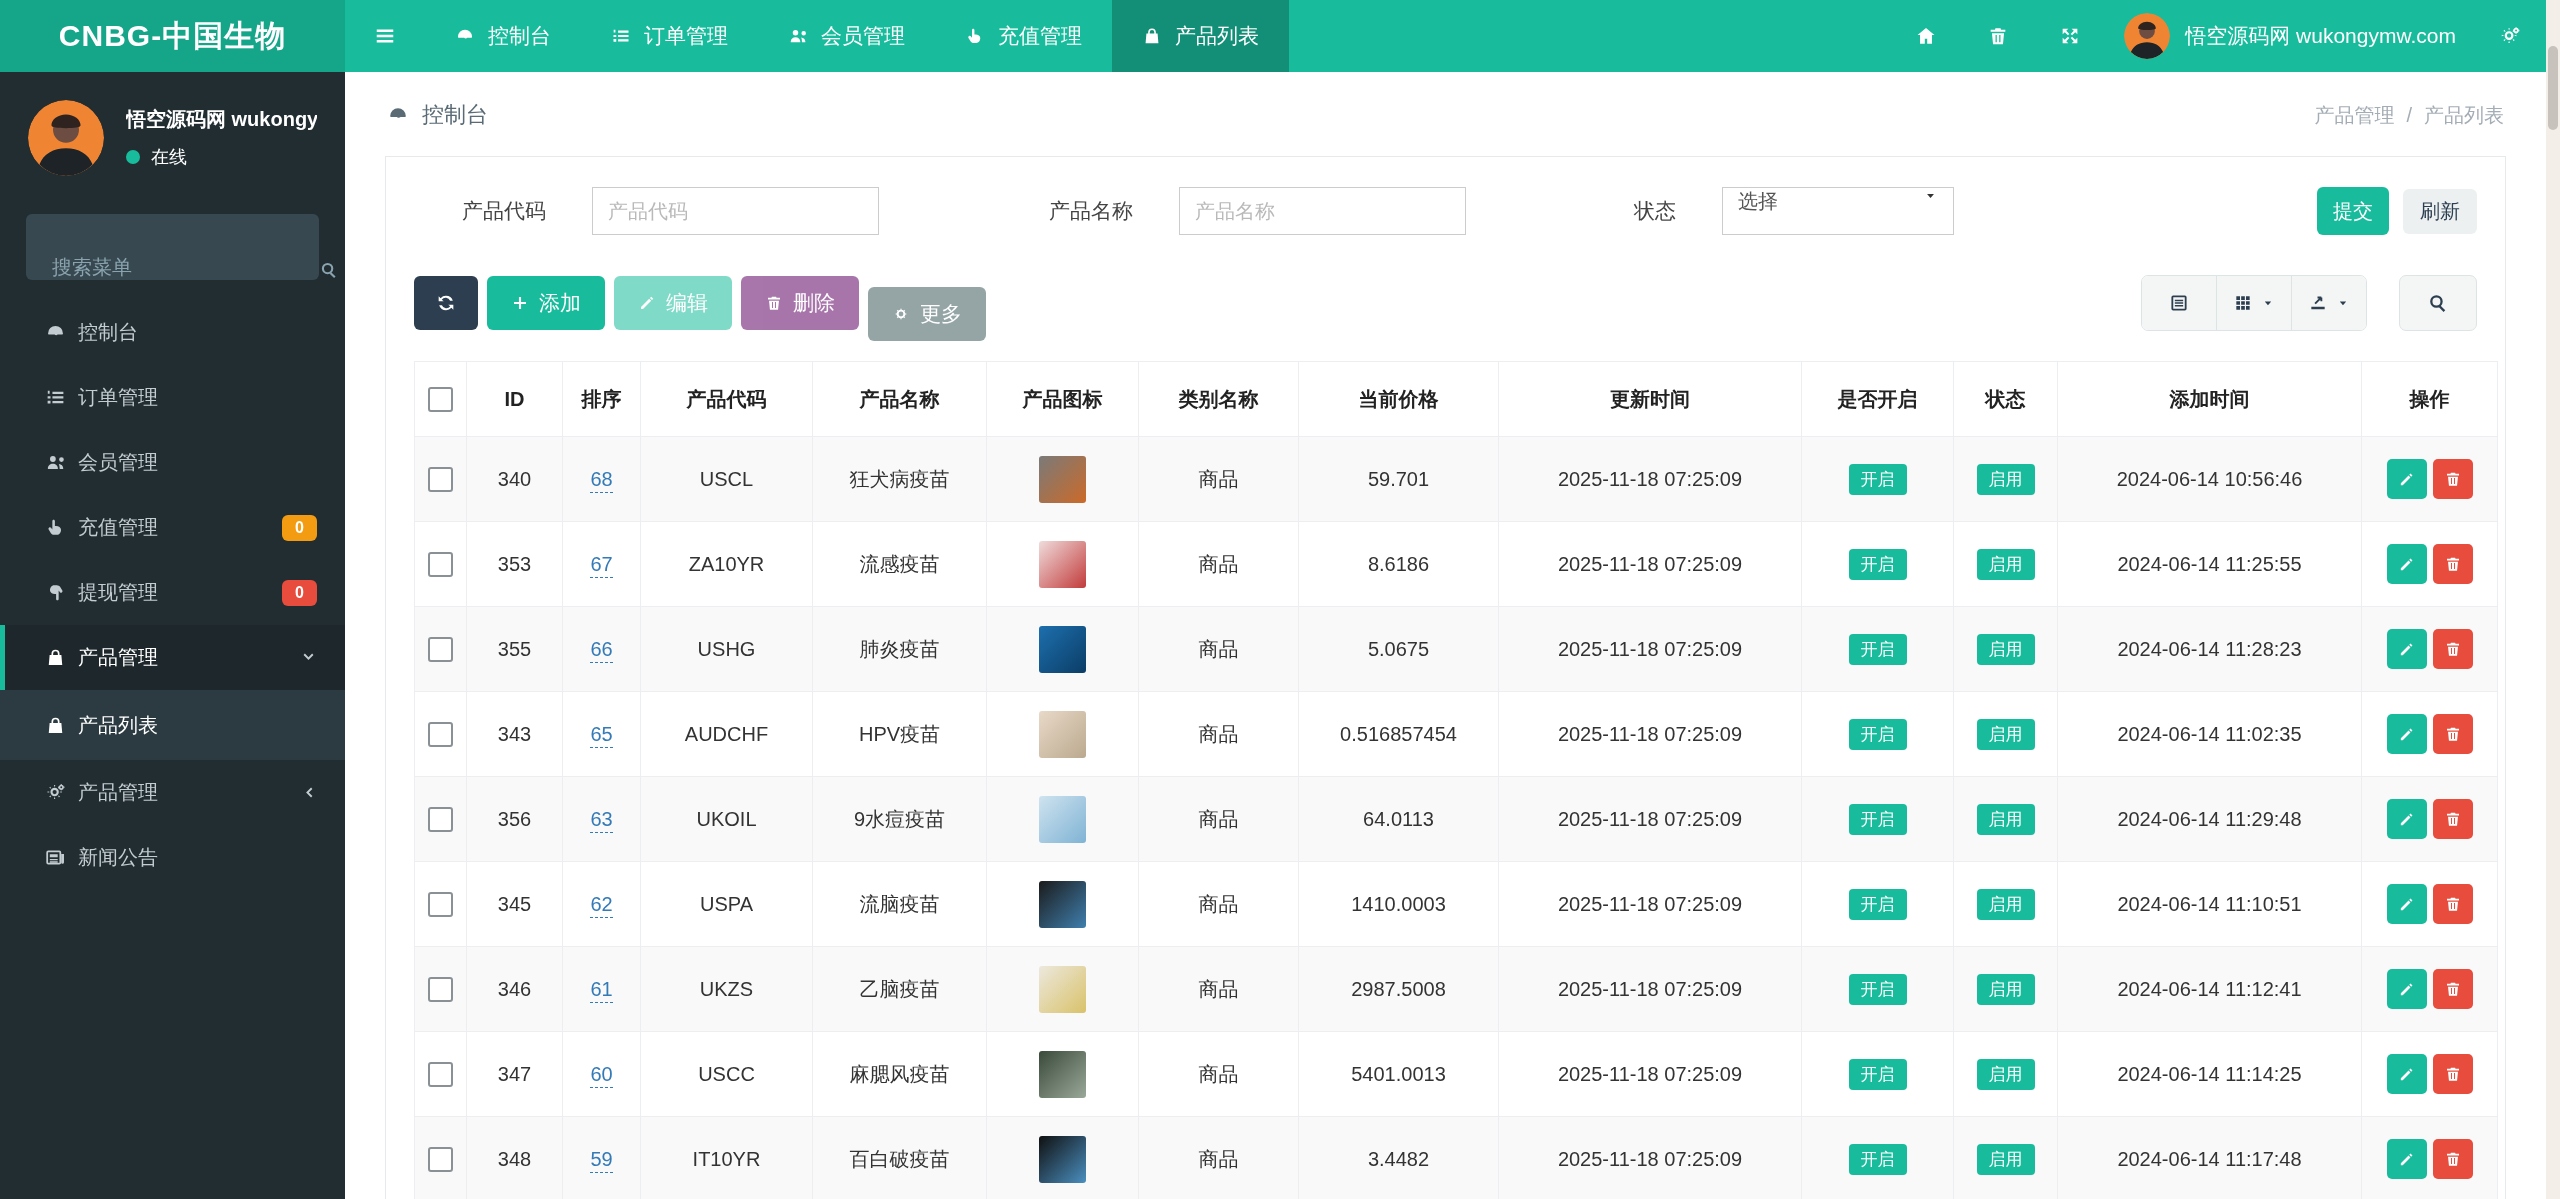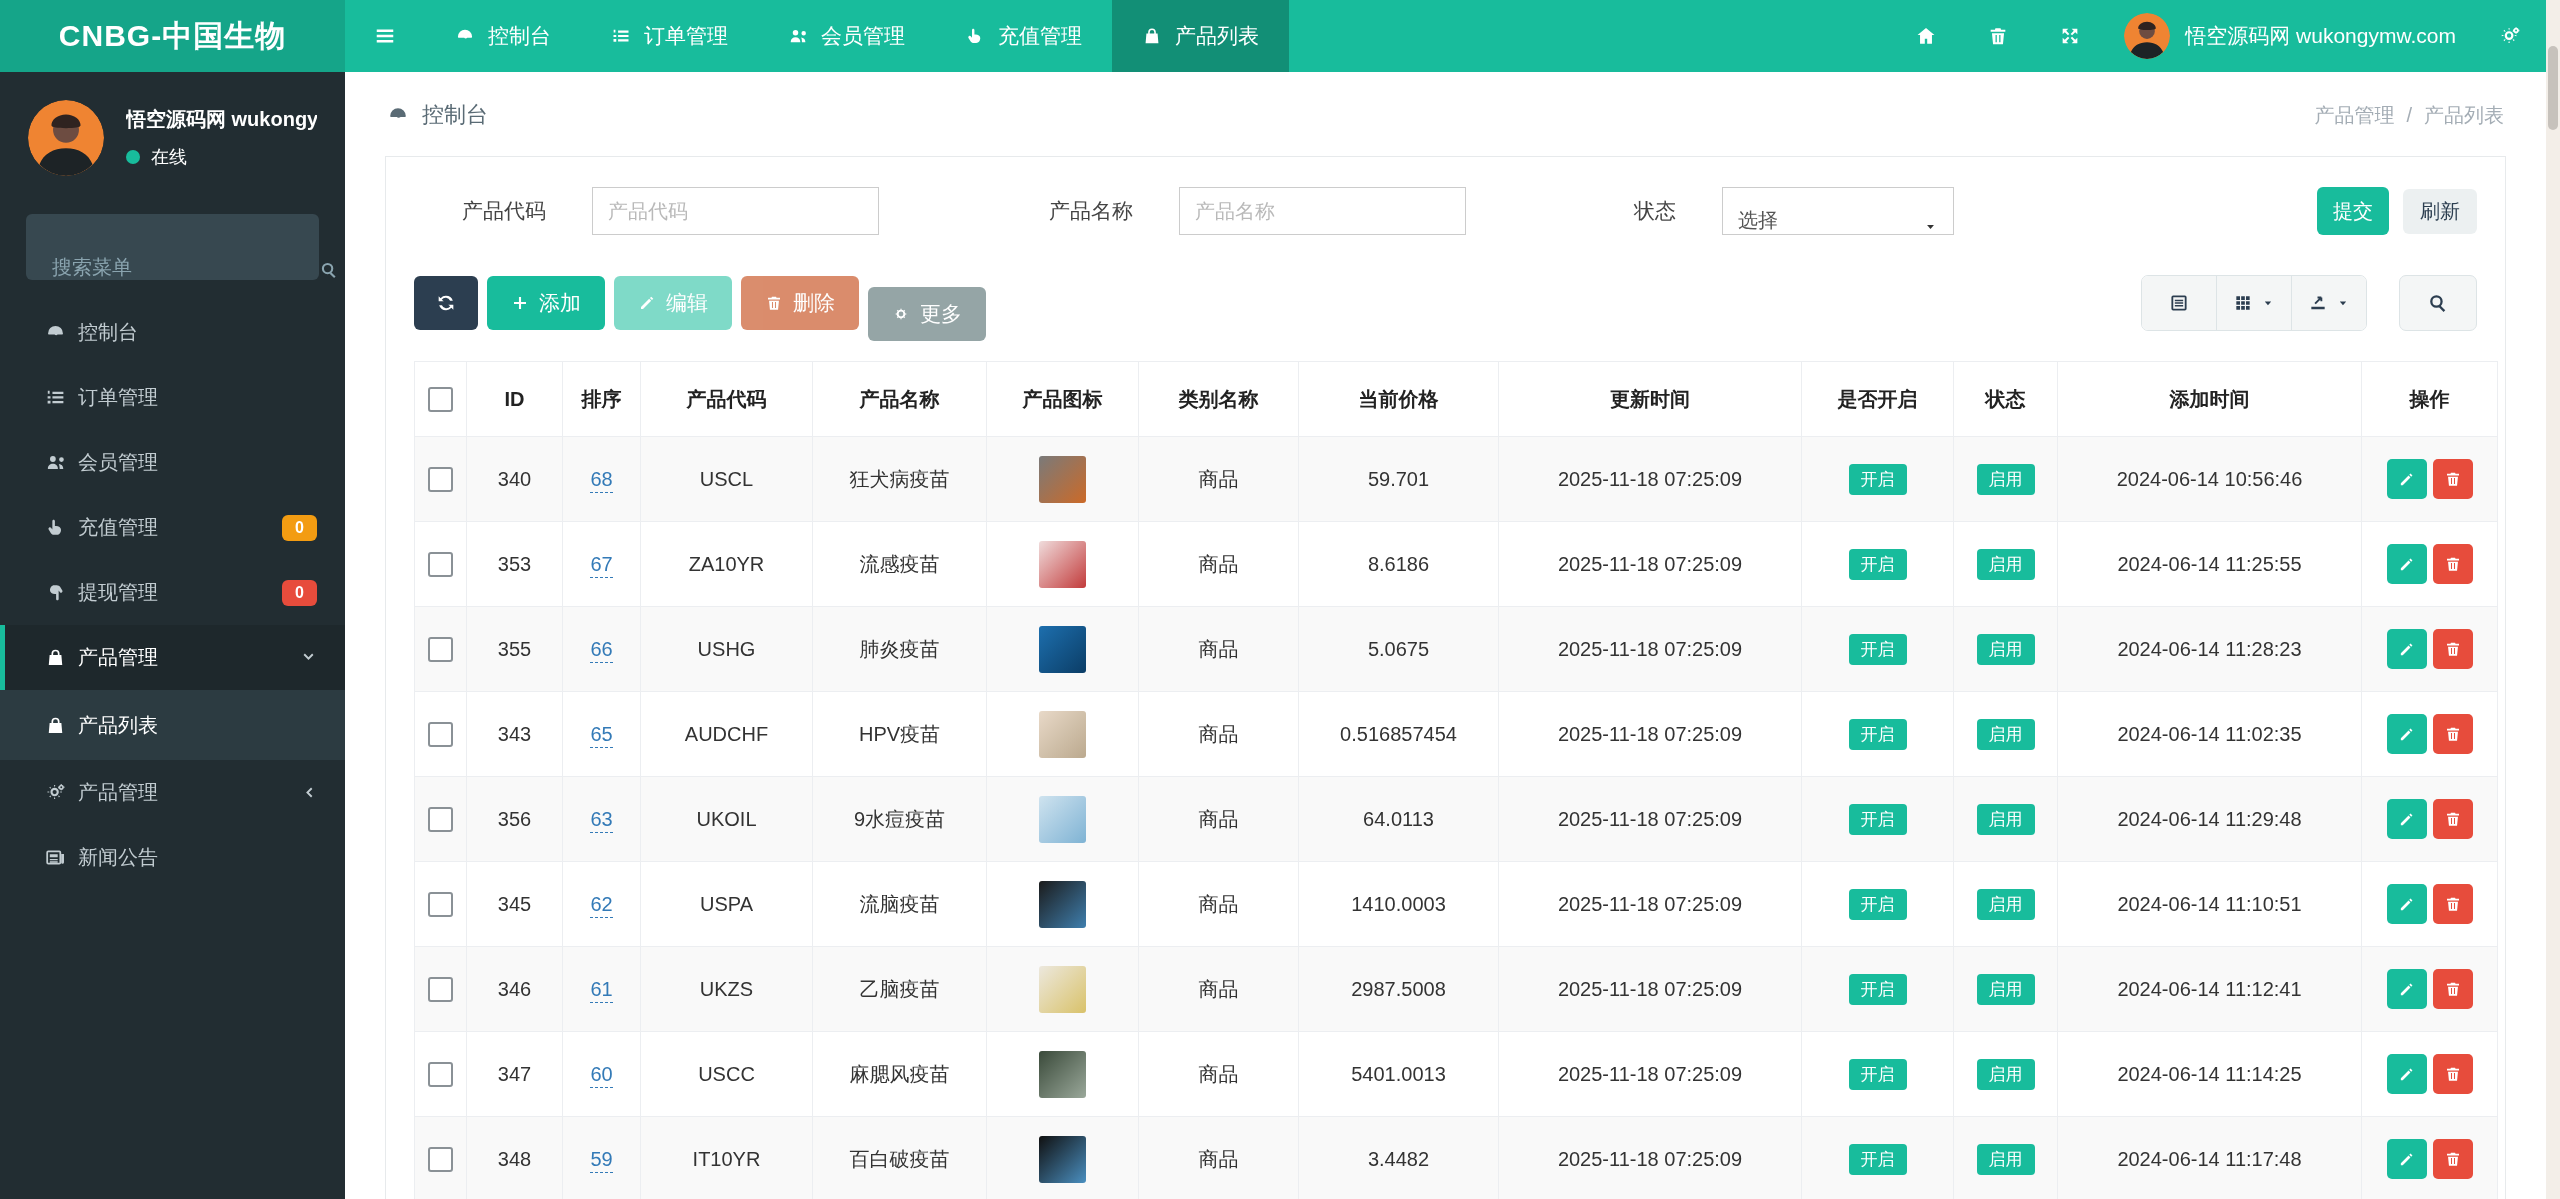--- a/index.html
+++ b/index.html
@@ -48,32 +48,32 @@
   .main{position:absolute;top:72px;left:345px;right:14px;bottom:0;background:#fff;overflow:hidden;}
   .content-header{display:flex;justify-content:space-between;align-items:center;padding:28px 42px 18px;}
   .ch-left{display:flex;gap:13px;color:#5a6b75;font-size:22px;align-items:center;}
   .breadcrumb{color:#a4adb5;font-size:20px;display:flex;gap:12px;align-items:center;}
   .panel{margin:8px 40px 0;border:1px solid #e7eaec;background:#fff;}
   
   .filter-row{display:flex;align-items:center;padding:30px 28px 8px;}
   .f-label{font-size:21px;color:#444;}
   .f-input{width:255px;height:46px;border:1px solid #ccc;padding:0 15px;font-size:20px;color:#555;font-family:inherit;outline:none;}
   .f-input::placeholder{color:#b9b9b9;}
-  .f-select{width:200px;height:46px;border:1px solid #ccc;padding:0 15px;font-size:20px;color:#555;display:flex;align-items:flex-end;justify-content:space-between;background:#fff;cursor:pointer;}
+  .f-select{width:200px;height:46px;border:1px solid #ccc;padding:0 15px;font-size:20px;color:#555;display:flex;align-items:flex-start;justify-content:space-between;background:#fff;cursor:pointer;}
   .f-select .icon{color:#333;font-size:15px;}
   .btn{border:none;cursor:pointer;font-family:inherit;display:inline-flex;align-items:center;justify-content:center;}
   .btn-submit{background:#18bc9c;color:#fff;border-radius:6px;min-width:70px;height:48px;font-size:20px;padding:0 16px;}
   .btn-refresh{background:#ecf0f1;color:#2c3e50;border-radius:6px;min-width:74px;height:45px;font-size:20px;padding:0 16px;margin-left:14px;}
   
   .toolbar{display:flex;align-items:center;padding:22px 28px 6px;}
   .tb-btn{height:54px;border-radius:6px;color:#fff;font-size:21px;display:inline-flex;align-items:center;gap:10px;padding:0 24px;margin-right:9px;border:none;cursor:pointer;font-family:inherit;}
   .tb-refresh{background:#2c3e50;padding:0 22px;}
   .tb-add{background:#18bc9c;}
   .tb-edit{background:#18bc9c;opacity:.55;}
-  .tb-del{background:#c2410c;opacity:.6;text-align:right;}
+  .tb-del{background:#701a75;opacity:.6;text-align:right;}
   .tb-more{background:#95a5a6;margin-top:22px;}
   .view-group{margin-left:auto;display:flex;border-radius:7px;overflow:hidden;border:1px solid #dde4e6;}
   .vg-btn{width:74px;height:54px;background:#f4f6f6;color:#2c3e50;display:flex;align-items:center;justify-content:center;gap:8px;border-left:1px solid #dde4e6;cursor:pointer;}
   .vg-btn:first-child{border-left:none;}
   .vg-btn .caret{font-size:14px;}
   .search-btn{margin-left:32px;width:76px;height:54px;background:#f4f6f6;border:1px solid #dde4e6;border-radius:7px;color:#2c3e50;display:flex;align-items:center;justify-content:center;cursor:pointer;}
   
   .tbl-wrap{padding:14px 28px 0;}
   table.grid{width:100%;border-collapse:collapse;font-size:20px;color:#333;table-layout:fixed;}
   table.grid th,table.grid td{border:1px solid #eceef1;text-align:center;padding:8px 6px;overflow:hidden;}

